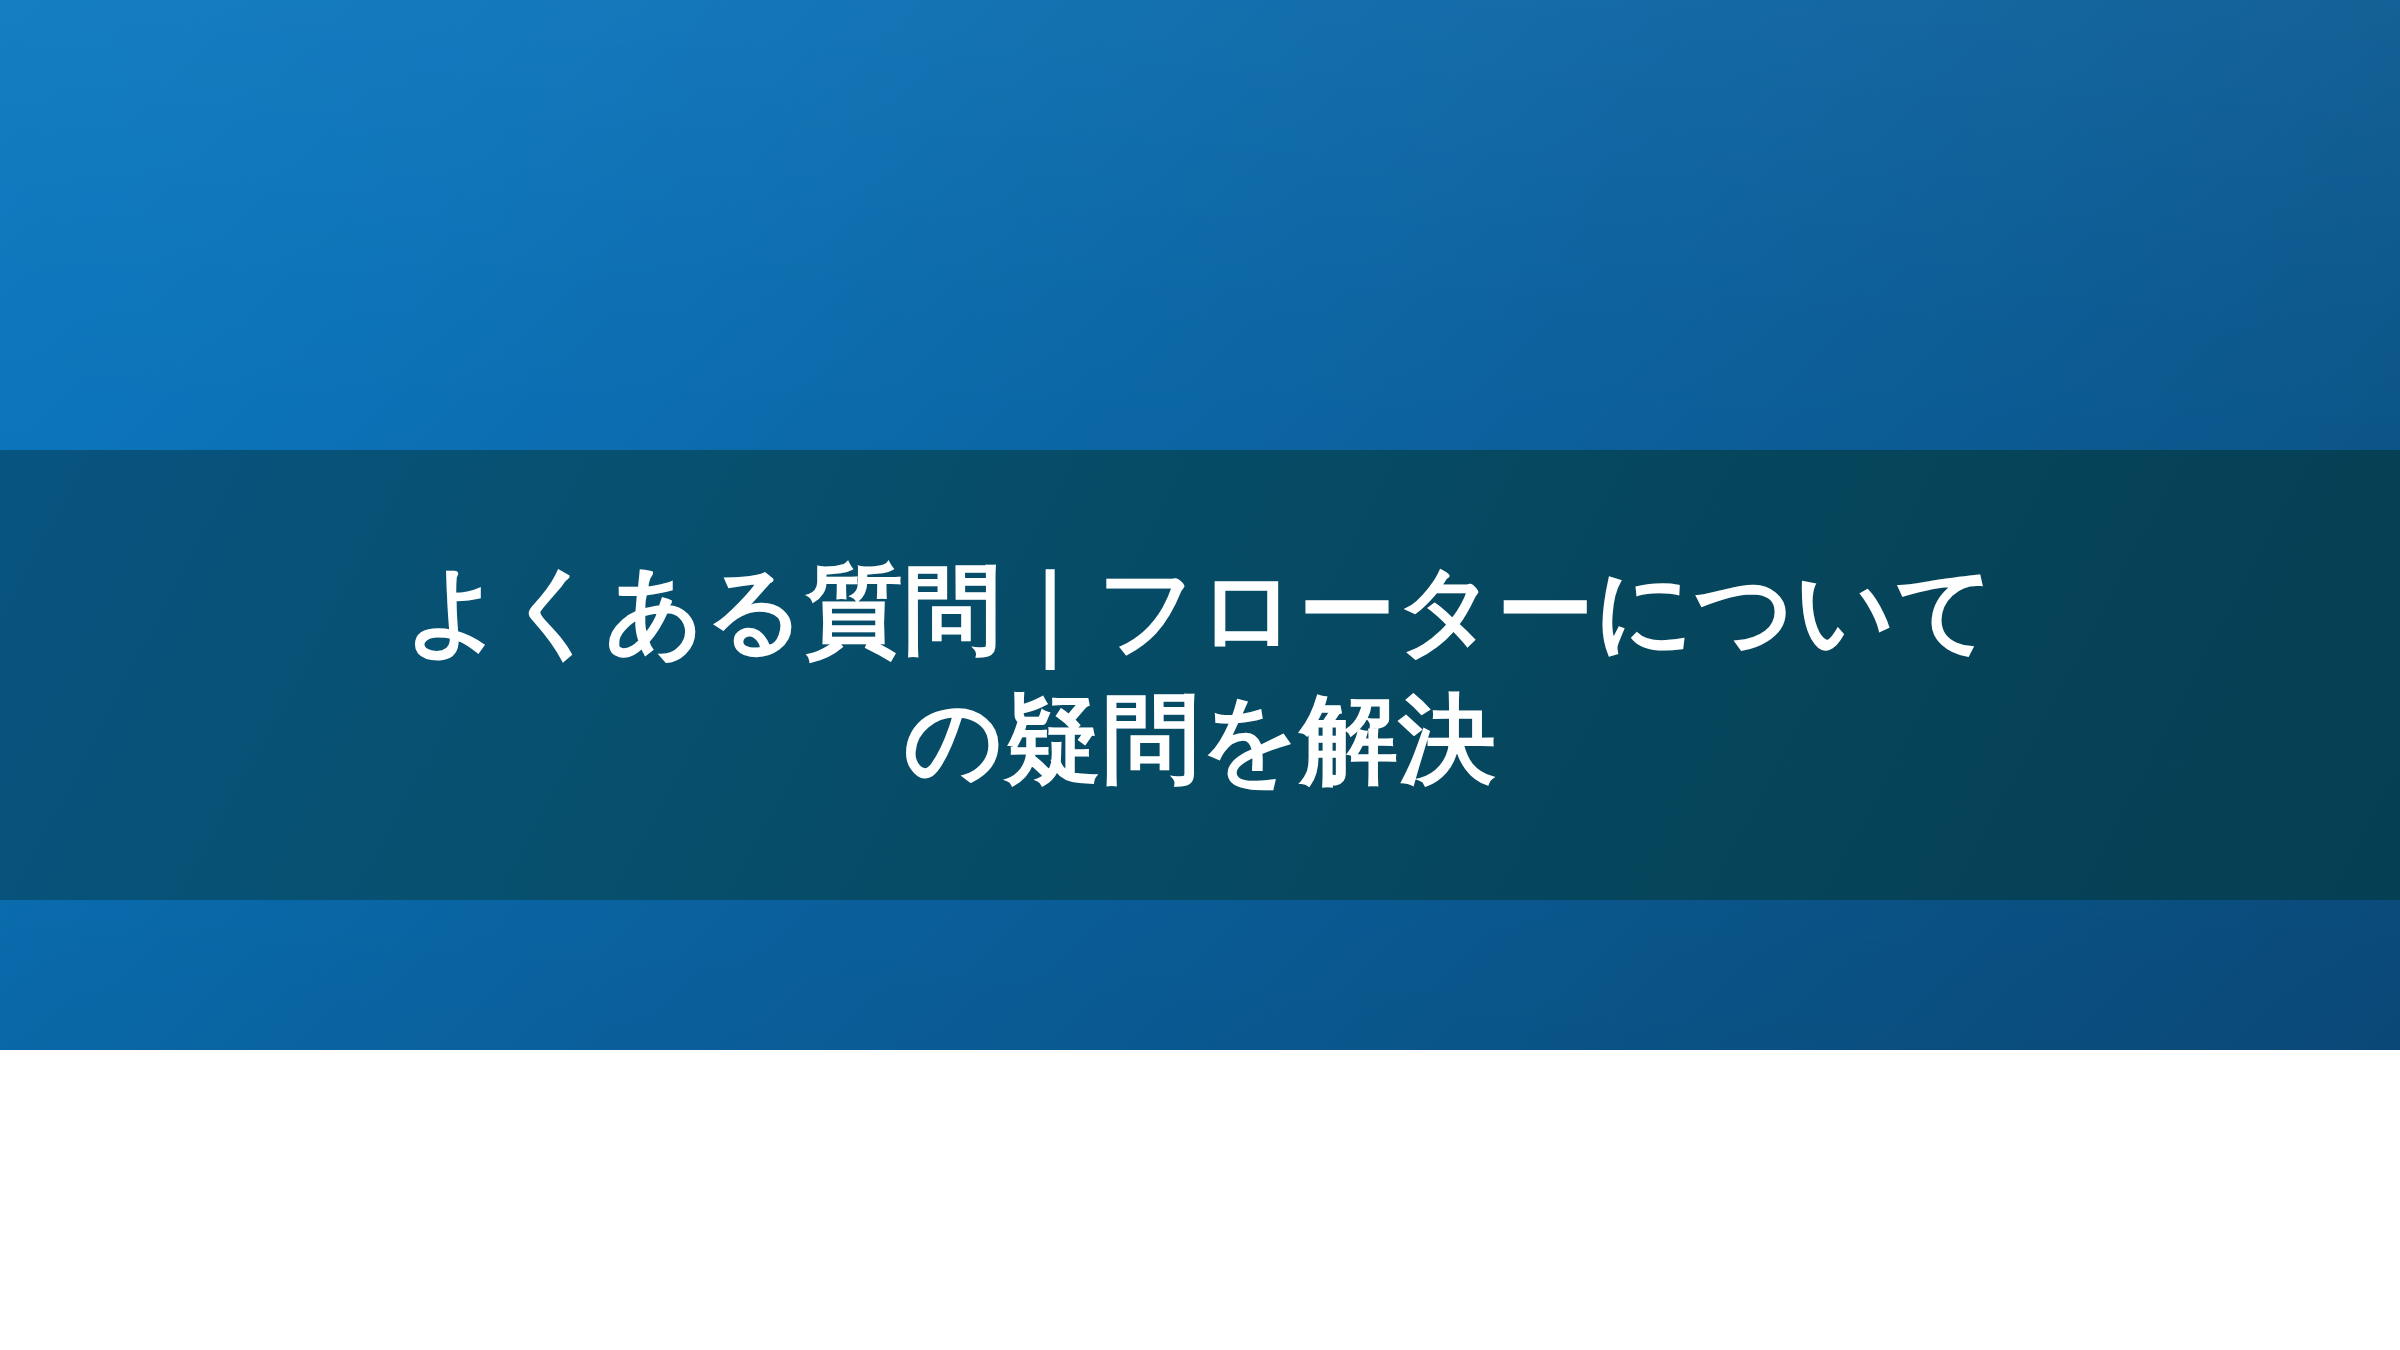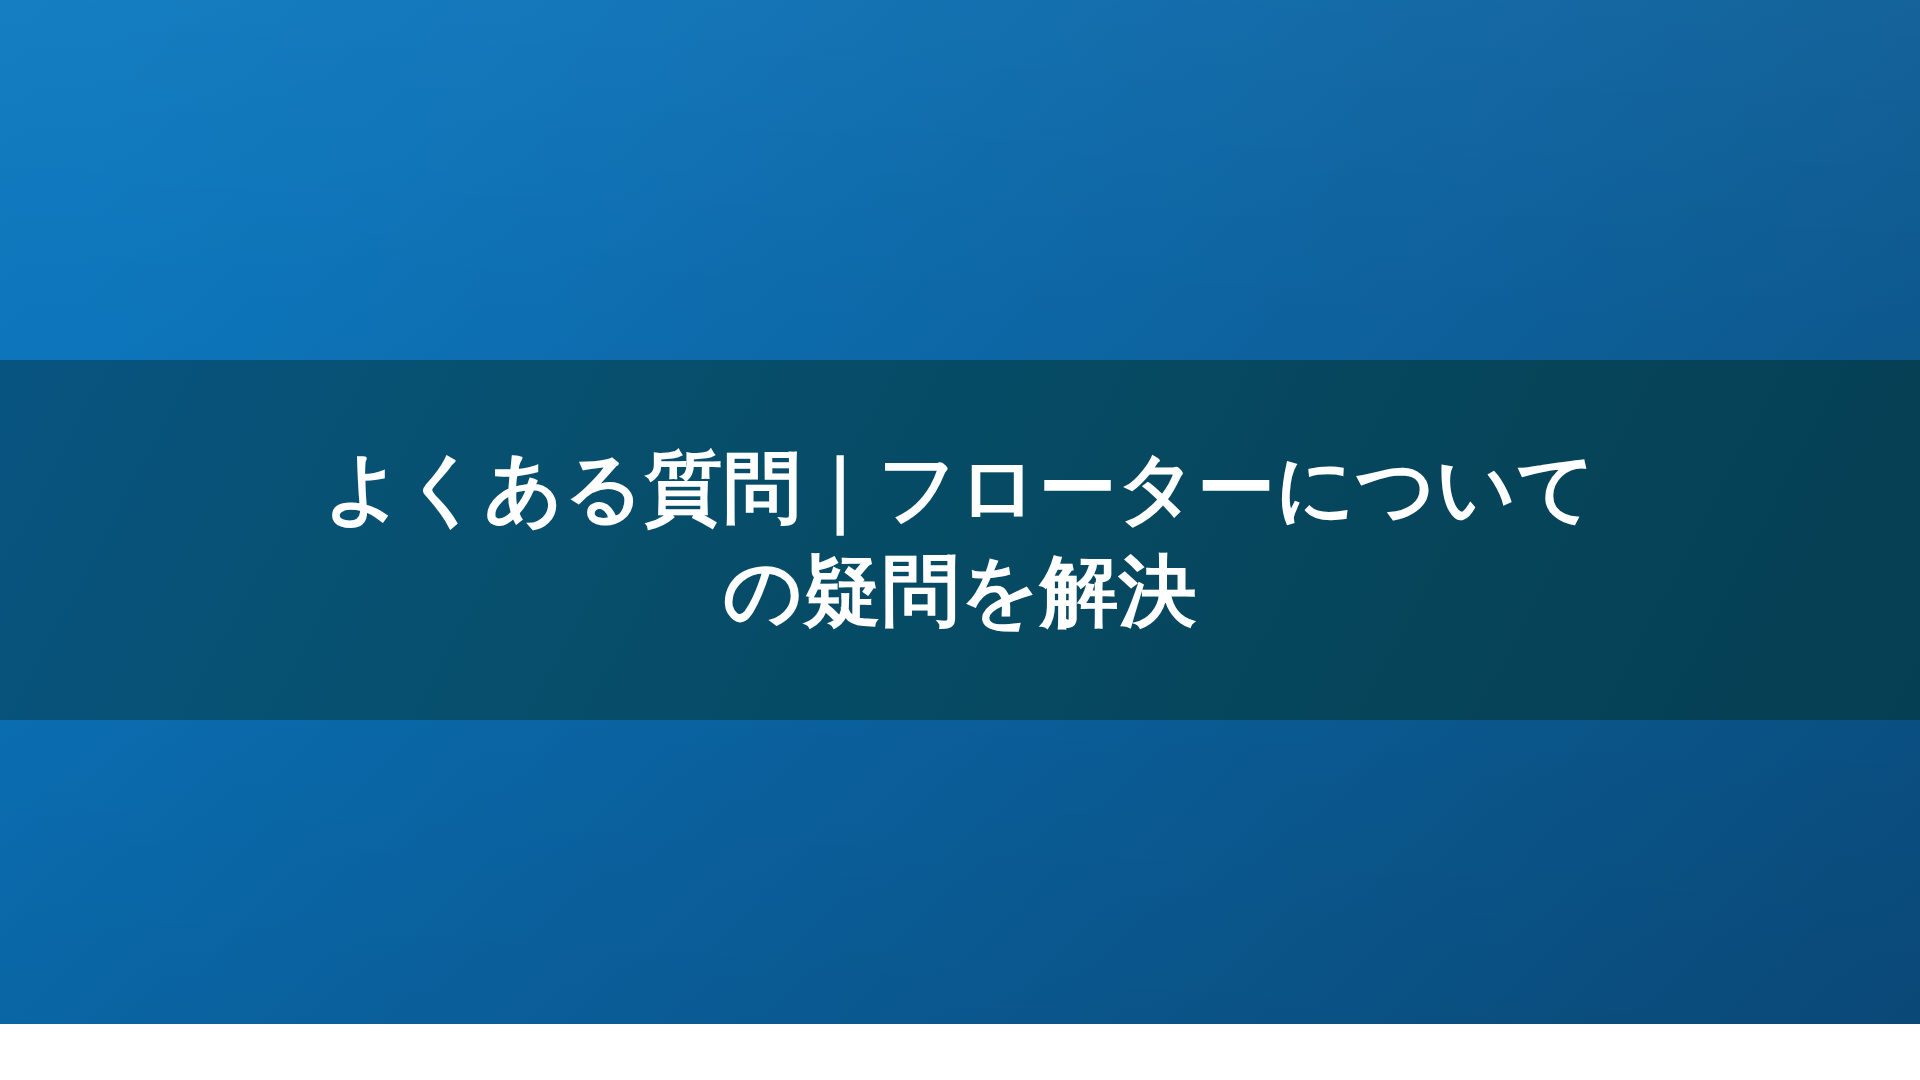--- a/index.html
+++ b/index.html
@@ -12,21 +12,21 @@
   }
 
   body {
     font-family: "Liberation Sans", "DejaVu Sans", sans-serif;
   }
 
   
   .slide {
     position: relative;
     width: 1920px;
-    height: 1024px;
+    height: 840px;
     overflow: hidden;
     
     background: linear-gradient(135deg,
                 #0a78bf 0%,
                 #0a72b8 18%,
                 #0a66a6 42%,
                 #0a5d98 62%,
                 #0a5488 82%,
                 #0a4b7c 100%);
   }

